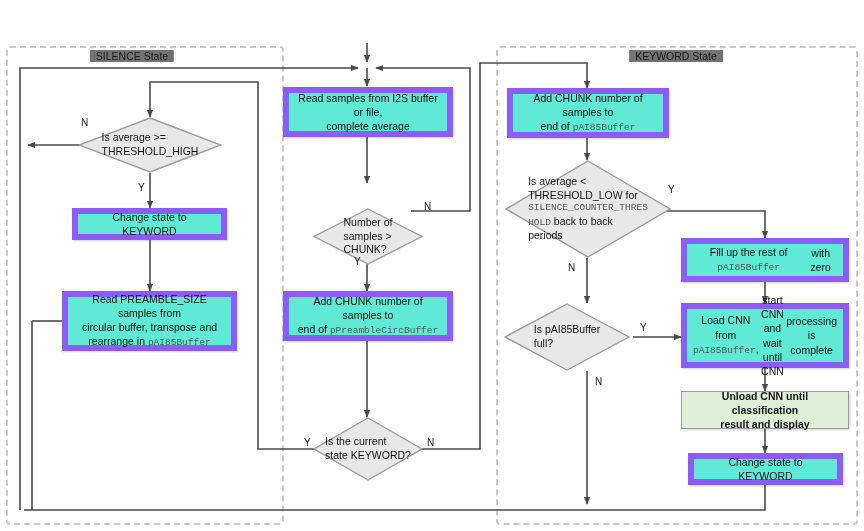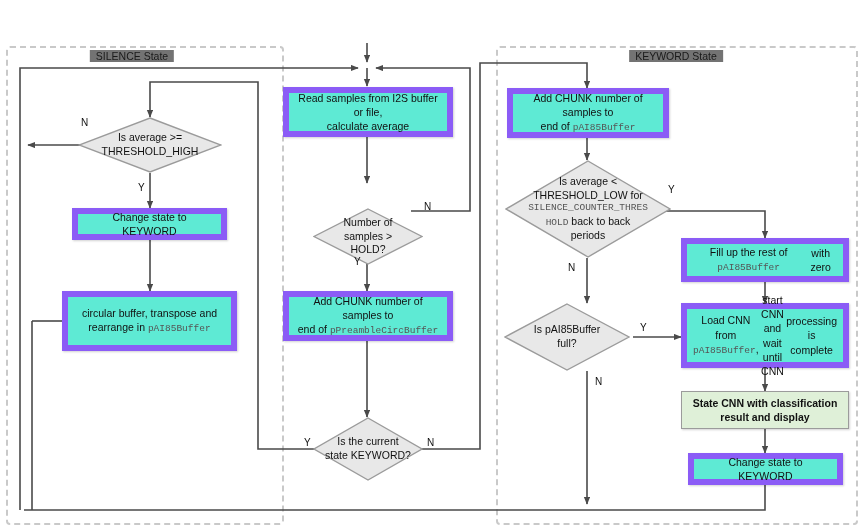--- a/index.html
+++ b/index.html
@@ -60,21 +60,20 @@
     background:#e8e8e8;
     border:1px solid #9b9b9b;
     border-radius:22px;
     box-shadow:1px 1px 2px rgba(0,0,0,0.18);
     padding:4px 10px;
   }
   
   .decision{
     position:absolute;
     display:flex;align-items:center;justify-content:center;
-    text-align:center;
   }
   .decision .dshape{
     position:absolute;left:0;top:0;width:100%;height:100%;
   }
   .decision .dtext{
     position:relative;
     z-index:2;
     font-size:10.5px;
     line-height:1.3;
     color:#111111;
@@ -167,39 +166,40 @@
     </div>
   </div>
   <span class="edge-label" style="left:81px;top:117px;">N</span>
   <span class="edge-label" style="left:138px;top:182px;">Y</span>
 
   <div class="node proc" style="left:72px;top:208px;width:155px;height:32px;">
     <span>Change state to KEYWORD</span>
   </div>
 
   <div class="node proc" style="left:62px;top:291px;width:175px;height:60px;flex-direction:column;">
+    <span>Read PREAMBLE_SIZE samples from</span>
     <span>circular buffer, transpose and</span>
     <span>
       <span>rearrange in </span><span class="mono">pAI85Buffer</span>
     </span>
   </div>
 
   <div class="node proc" style="left:283px;top:87px;width:170px;height:50px;flex-direction:column;">
     <span>Read samples from I2S buffer or file,</span>
-    <span>calculate average</span>
+    <span>complete average</span>
   </div>
 
   <div class="decision" style="left:313px;top:194px;width:110px;height:57px;margin-top:14px;">
     <svg class="dshape" viewBox="0 0 110 57" preserveAspectRatio="none">
       <polygon points="55,1 109,28.5 55,56 1,28.5" fill="#e8e8e8" stroke="#9b9b9b" stroke-width="1.4"></polygon>
     </svg>
     <div class="dtext">
       <div>Number of</div>
       <div>samples &gt;</div>
-      <div>HOLD?</div>
+      <div>CHUNK?</div>
     </div>
   </div>
   <span class="edge-label" style="left:424px;top:201px;">N</span>
   <span class="edge-label" style="left:354px;top:256px;">Y</span>
 
   <div class="node proc" style="left:283px;top:291px;width:170px;height:50px;flex-direction:column;">
     <span>Add CHUNK number of samples to</span>
     <span>
       <span>end of </span><span class="mono">pPreambleCircBuffer</span>
     </span>
@@ -262,21 +262,21 @@
 
   <div class="node proc" style="left:681px;top:303px;width:168px;height:65px;flex-direction:row;">
     <span>
       <span>Load CNN from </span><span class="mono">pAI85Buffer</span><span>,</span>
     </span>
     <span>start CNN and wait until CNN</span>
     <span>processing is complete</span>
   </div>
 
   <div class="node proc green" style="left:681px;top:391px;width:168px;height:38px;flex-direction:column;">
-    <span>State CNN with classification</span>
+    <span>Unload CNN until classification</span>
     <span>result and display</span>
   </div>
 
   <div class="node proc" style="left:688px;top:453px;width:155px;height:32px;">
     <span>Change state to KEYWORD</span>
   </div>
 
 </div>
 
 </body></html>

